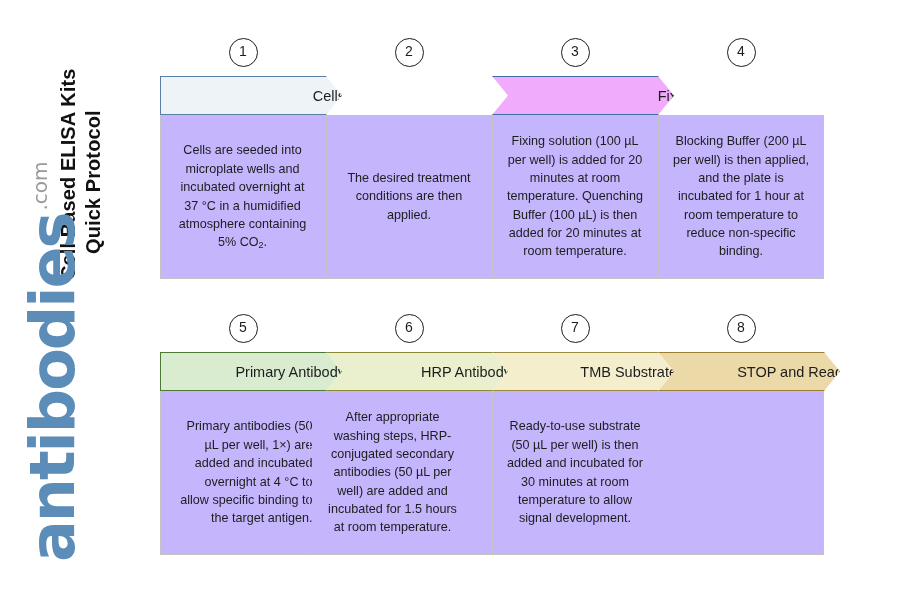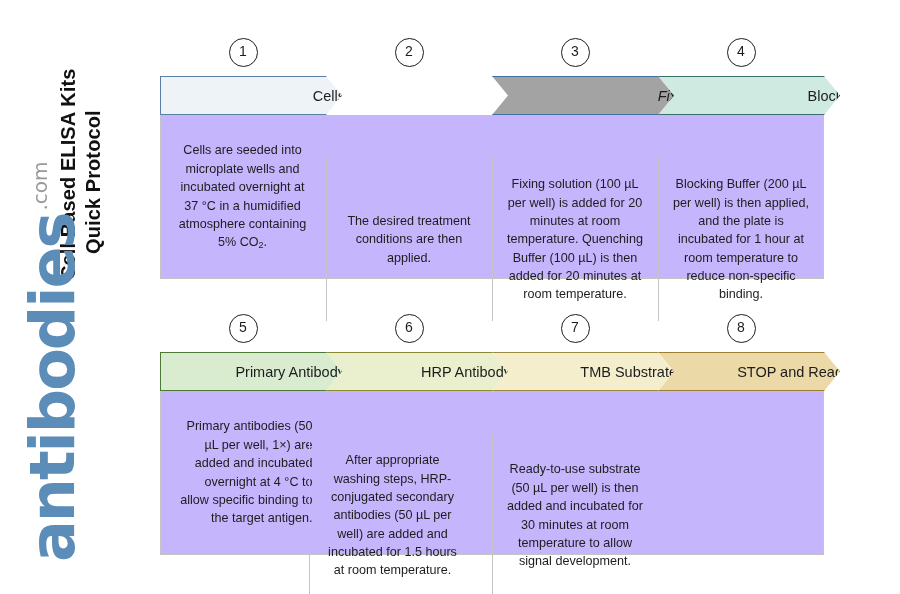--- a/index.html
+++ b/index.html
@@ -134,21 +134,21 @@
     height: 100%;
     padding: 12px 13px;
     display: flex;
     align-items: center;
     justify-content: center;
     text-align: center;
     font-size: 12.6px;
     line-height: 1.46;
     color: #1d1d1d;
   }
-  .body-cell + .body-cell { border-left: 1.5px solid #c4c4c4; margin-top: 43px; }
+  .body-cell + .body-cell { border-left: 1.5px solid #c4c4c4; }
   .body-text { width: 100%; }
   sub { font-size: 9px; vertical-align: baseline; position: relative; top: 2px; }
 </style>
 </head>
 <body>
 
 <div id="canvas">
 
   <div id="side-title">
     <div id="side-title-inner">
@@ -168,25 +168,22 @@
     <div class="circles">
         <div class="circle" style="left: 68.5px;">1</div>
         <div class="circle" style="left: 234.5px;">2</div>
         <div class="circle" style="left: 400.5px;">3</div>
         <div class="circle" style="left: 566.5px;">4</div>
       </div>
     <div class="chevron-band">
         <div class="chev first" style="left: 0px; width: 182px; background: rgb(238, 243, 248); border: 1.5px solid rgb(90, 127, 166); z-index: 10;">
           <span class="chev-label">Cells</span>
         </div>
-        <div class="chev" style="left: 332px; width: 182px; background: #a3a3a3; border: 1.5px solid rgb(63, 111, 158); z-index: 8; font-style: italic;">
+        <div class="chev" style="left: 332px; width: 182px; background: #f0abfc; border: 1.5px solid rgb(63, 111, 158); z-index: 8;">
           <span class="chev-label">Fix</span>
-        </div>
-        <div class="chev" style="left: 498px; width: 182px; background: rgb(207, 234, 225); border: 1.5px solid rgb(60, 111, 108); z-index: 7;">
-          <span class="chev-label">Block</span>
         </div>
       </div>
     <div class="body-band">
         <div class="body-cell" style="left: -1.5px; width: 166px;">
           <div class="body-text">Cells are seeded into microplate wells and incubated overnight at 37 °C in a humidified atmosphere containing 5% CO<sub>2</sub>.</div>
         </div>
         <div class="body-cell" style="left: 164.5px; width: 166px; border-left: 1.5px solid rgb(196, 196, 196);">
           <div class="body-text">The desired treatment conditions are then applied.</div>
         </div>
         <div class="body-cell" style="left: 330.5px; width: 166px; border-left: 1.5px solid rgb(196, 196, 196);">

